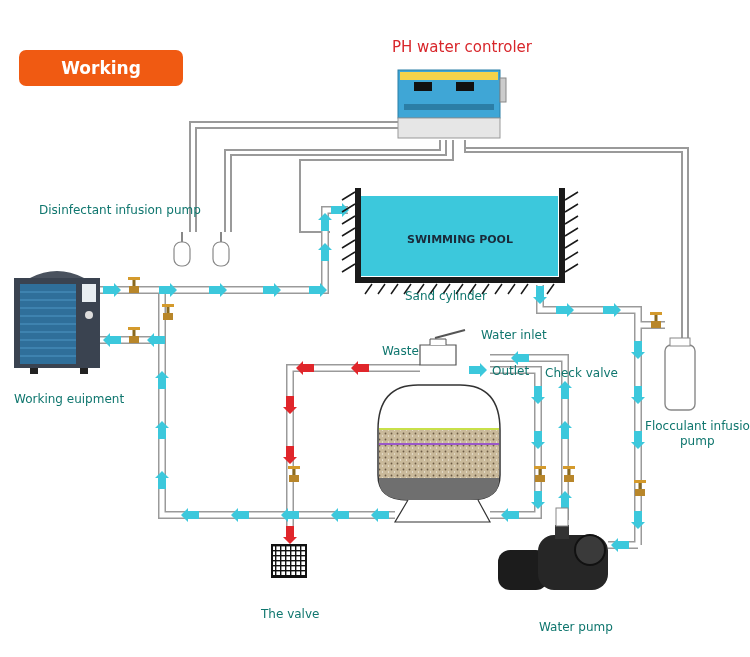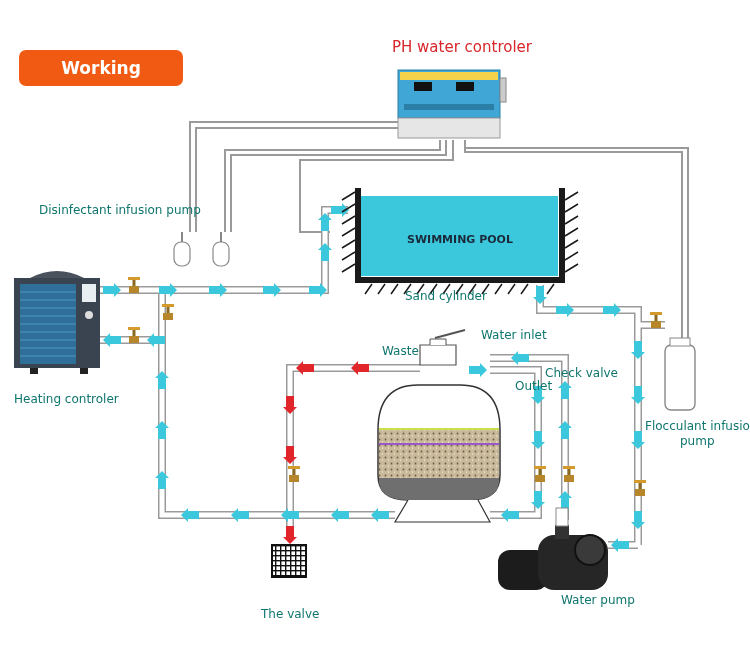--- a/index.html
+++ b/index.html
@@ -190,22 +190,22 @@
   <g>
     <rect x="498" y="550" width="50" height="40" rx="12" fill="#1c1c1c"></rect>
     <rect x="538" y="535" width="70" height="55" rx="16" fill="#262626"></rect>
     <circle cx="590" cy="550" r="15" fill="#3a3a3a" stroke="#111" stroke-width="2"></circle>
     <rect x="555" y="525" width="14" height="14" fill="#333"></rect>
     <rect x="556" y="508" width="12" height="18" fill="#fff" stroke="#888"></rect>
   </g>
 </svg>
 
 <div class="lbl" style="left:39px;top:203px;">Disinfectant infusion pump</div>
-<div class="lbl" style="left:14px;top:392px;">Heating controler</div>
+<div class="lbl" style="left:14px;top:392px;">Working euipment</div>
 <div class="lbl" style="left:405px;top:289px;">Sand cylinder</div>
 <div class="lbl" style="left:358px;top:344px;margin-left:24px;">Waste</div>
 <div class="lbl" style="left:481px;top:328px;">Water inlet</div>
 <div class="lbl" style="left:545px;top:338px;margin-top:28px;">Check valve</div>
-<div class="lbl" style="left:492px;top:379px;margin-left:23px;">Outlet</div>
+<div class="lbl" style="left:492px;top:364px;">Outlet</div>
 <div class="lbl" style="left:645px;top:419px;">Flocculant infusion</div>
 <div class="lbl" style="left:680px;top:434px;">pump</div>
 <div class="lbl" style="left:261px;top:607px;">The valve</div>
-<div class="lbl" style="left:539px;top:593px;margin-left:22px;">Water pump</div>
+<div class="lbl" style="left:539px;top:620px;">Water pump</div>
 
 </body></html>

